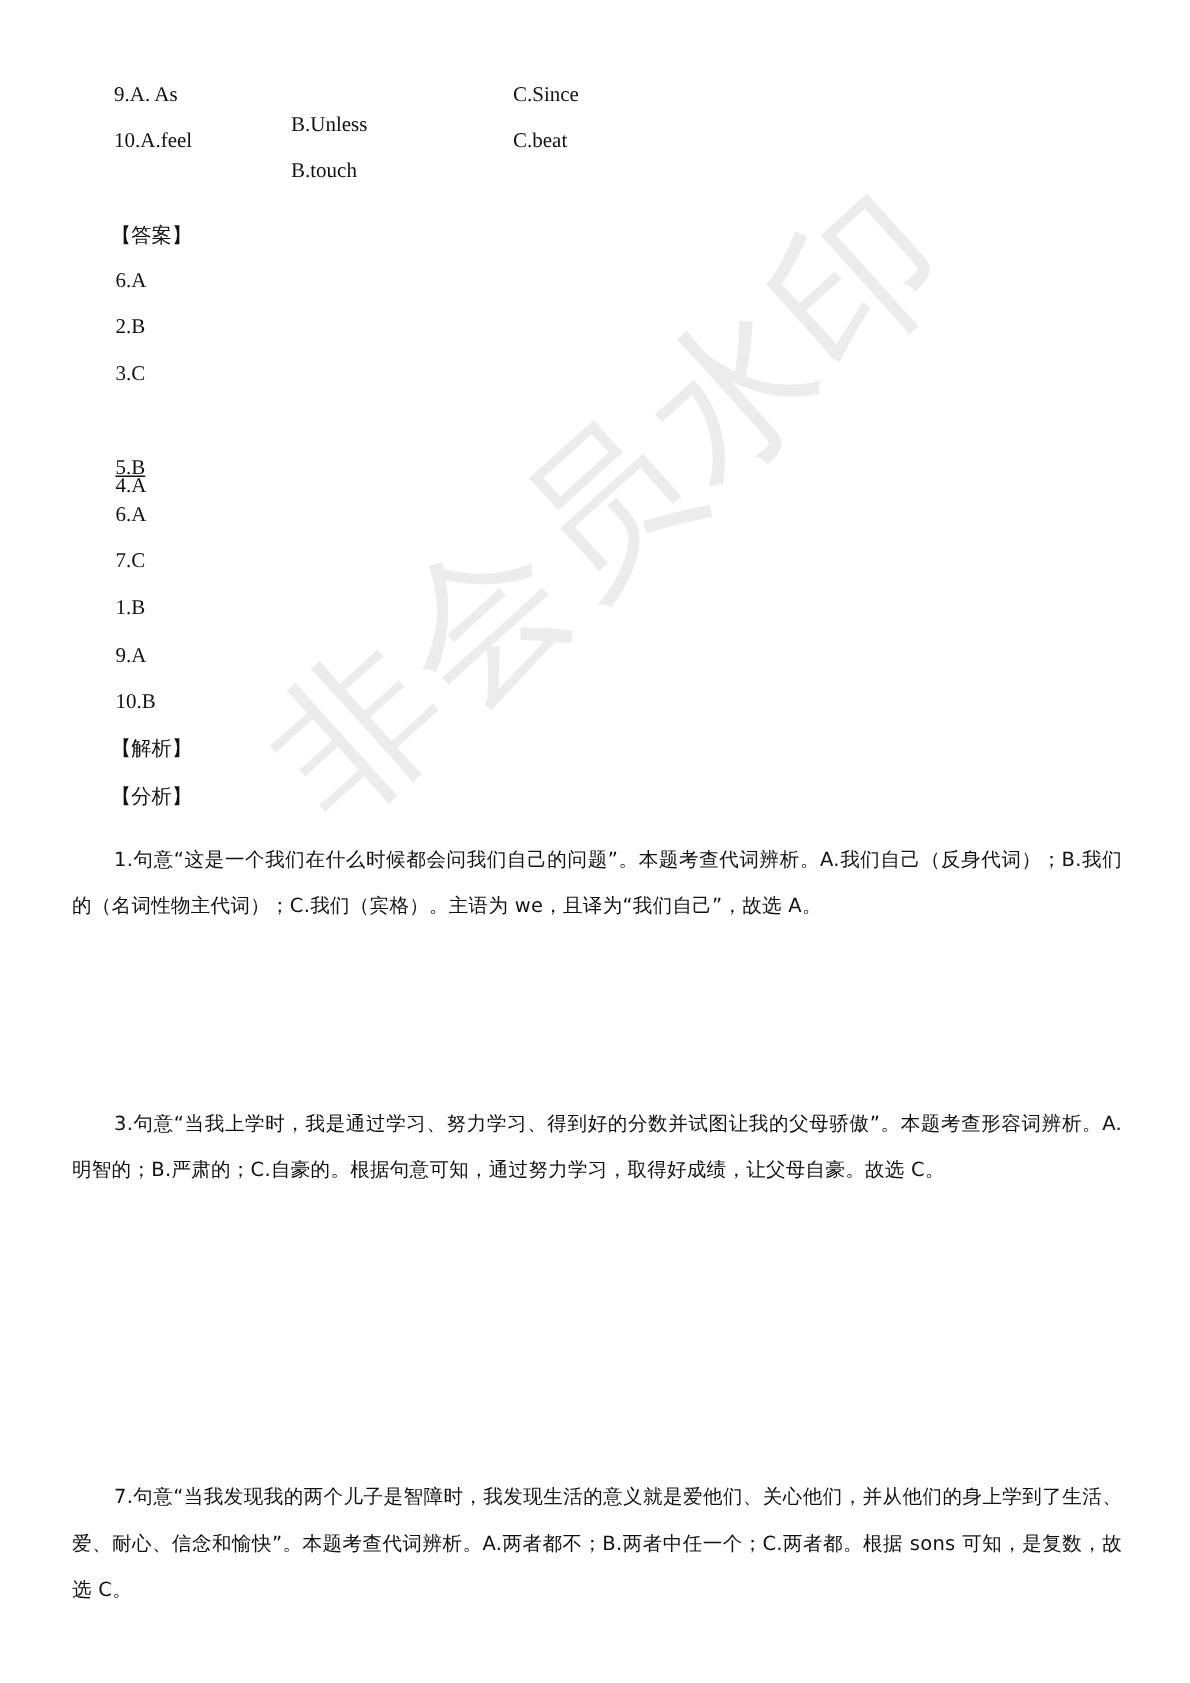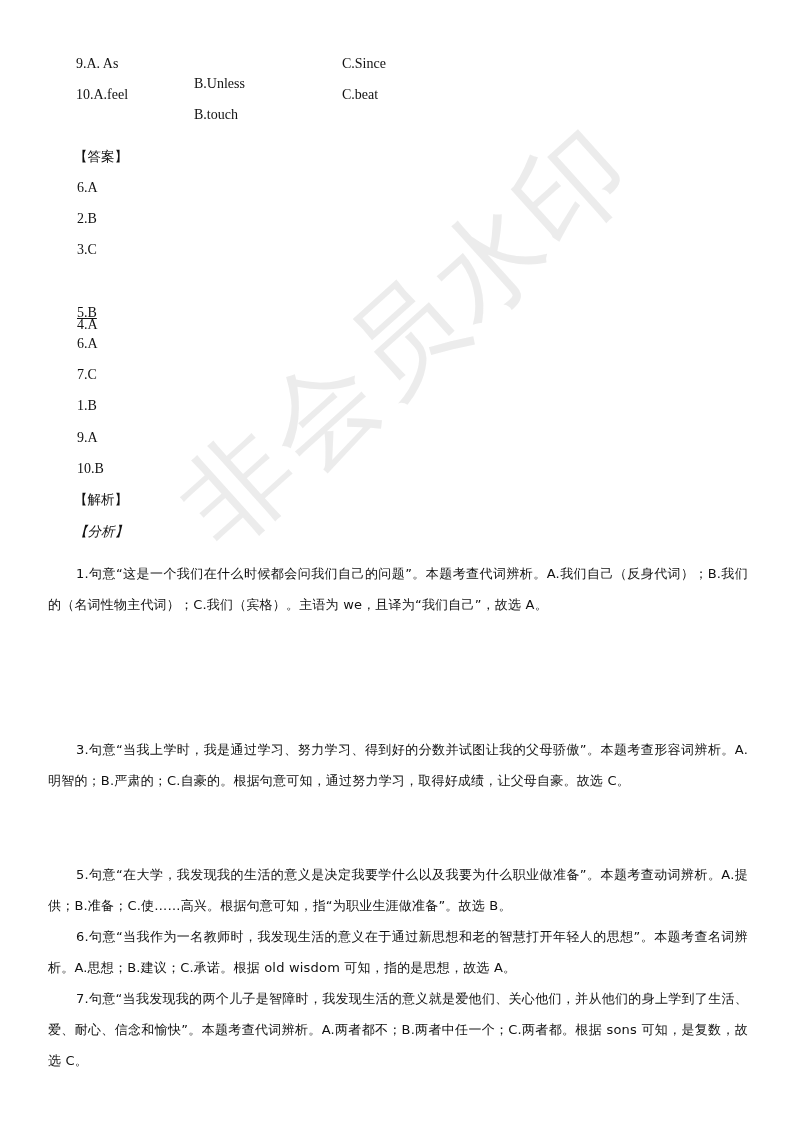--- a/index.html
+++ b/index.html
@@ -106,23 +106,21 @@
   <div class="answer" style="top:240px;">3.C</div>
   <div class="answer" style="top:272px;margin-top:43px;">4.A</div>
   <div class="answer" style="top:303px;text-decoration:underline;">5.B</div>
   <div class="answer" style="top:334px;">6.A</div>
   <div class="answer" style="top:365px;text-align:right;">7.C</div>
   <div class="answer" style="top:396px;">1.B</div>
   <div class="answer" style="top:428px;">9.A</div>
   <div class="answer" style="top:459px;">10.B</div>
 
   <div class="heading" style="top:489px;">【解析】</div>
-  <div class="heading" style="top:521px;font-style:italic;">【分析】</div>
+  <div class="heading" style="top:521px;">【分析】</div>
 
 
   <p class="para" style="top:558px;">1.句意“这是一个我们在什么时候都会问我们自己的问题”。本题考查代词辨析。A.我们自己（反身代词）；B.我们的（名词性物主代词）；C.我们（宾格）。主语为 we，且译为“我们自己”，故选 A。</p>
   <p class="para" style="top:734px;">3.句意“当我上学时，我是通过学习、努力学习、得到好的分数并试图让我的父母骄傲”。本题考查形容词辨析。A.明智的；B.严肃的；C.自豪的。根据句意可知，通过努力学习，取得好成绩，让父母自豪。故选 C。</p>
-  <p class="para" style="top:859px;">5.句意“在大学，我发现我的生活的意义是决定我要学什么以及我要为什么职业做准备”。本题考查动词辨析。A.提供；B.准备；C.使……高兴。根据句意可知，指“为职业生涯做准备”。故选 B。</p>
-  <p class="para" style="top:921px;">6.句意“当我作为一名教师时，我发现生活的意义在于通过新思想和老的智慧打开年轻人的思想”。本题考查名词辨析。A.思想；B.建议；C.承诺。根据 old wisdom 可知，指的是思想，故选 A。</p>
   <p class="para" style="top:983px;">7.句意“当我发现我的两个儿子是智障时，我发现生活的意义就是爱他们、关心他们，并从他们的身上学到了生活、爱、耐心、信念和愉快”。本题考查代词辨析。A.两者都不；B.两者中任一个；C.两者都。根据 sons 可知，是复数，故选 C。</p>
 
   <div class="watermark">非会员水印</div>
 </div>
 
 </body></html>

